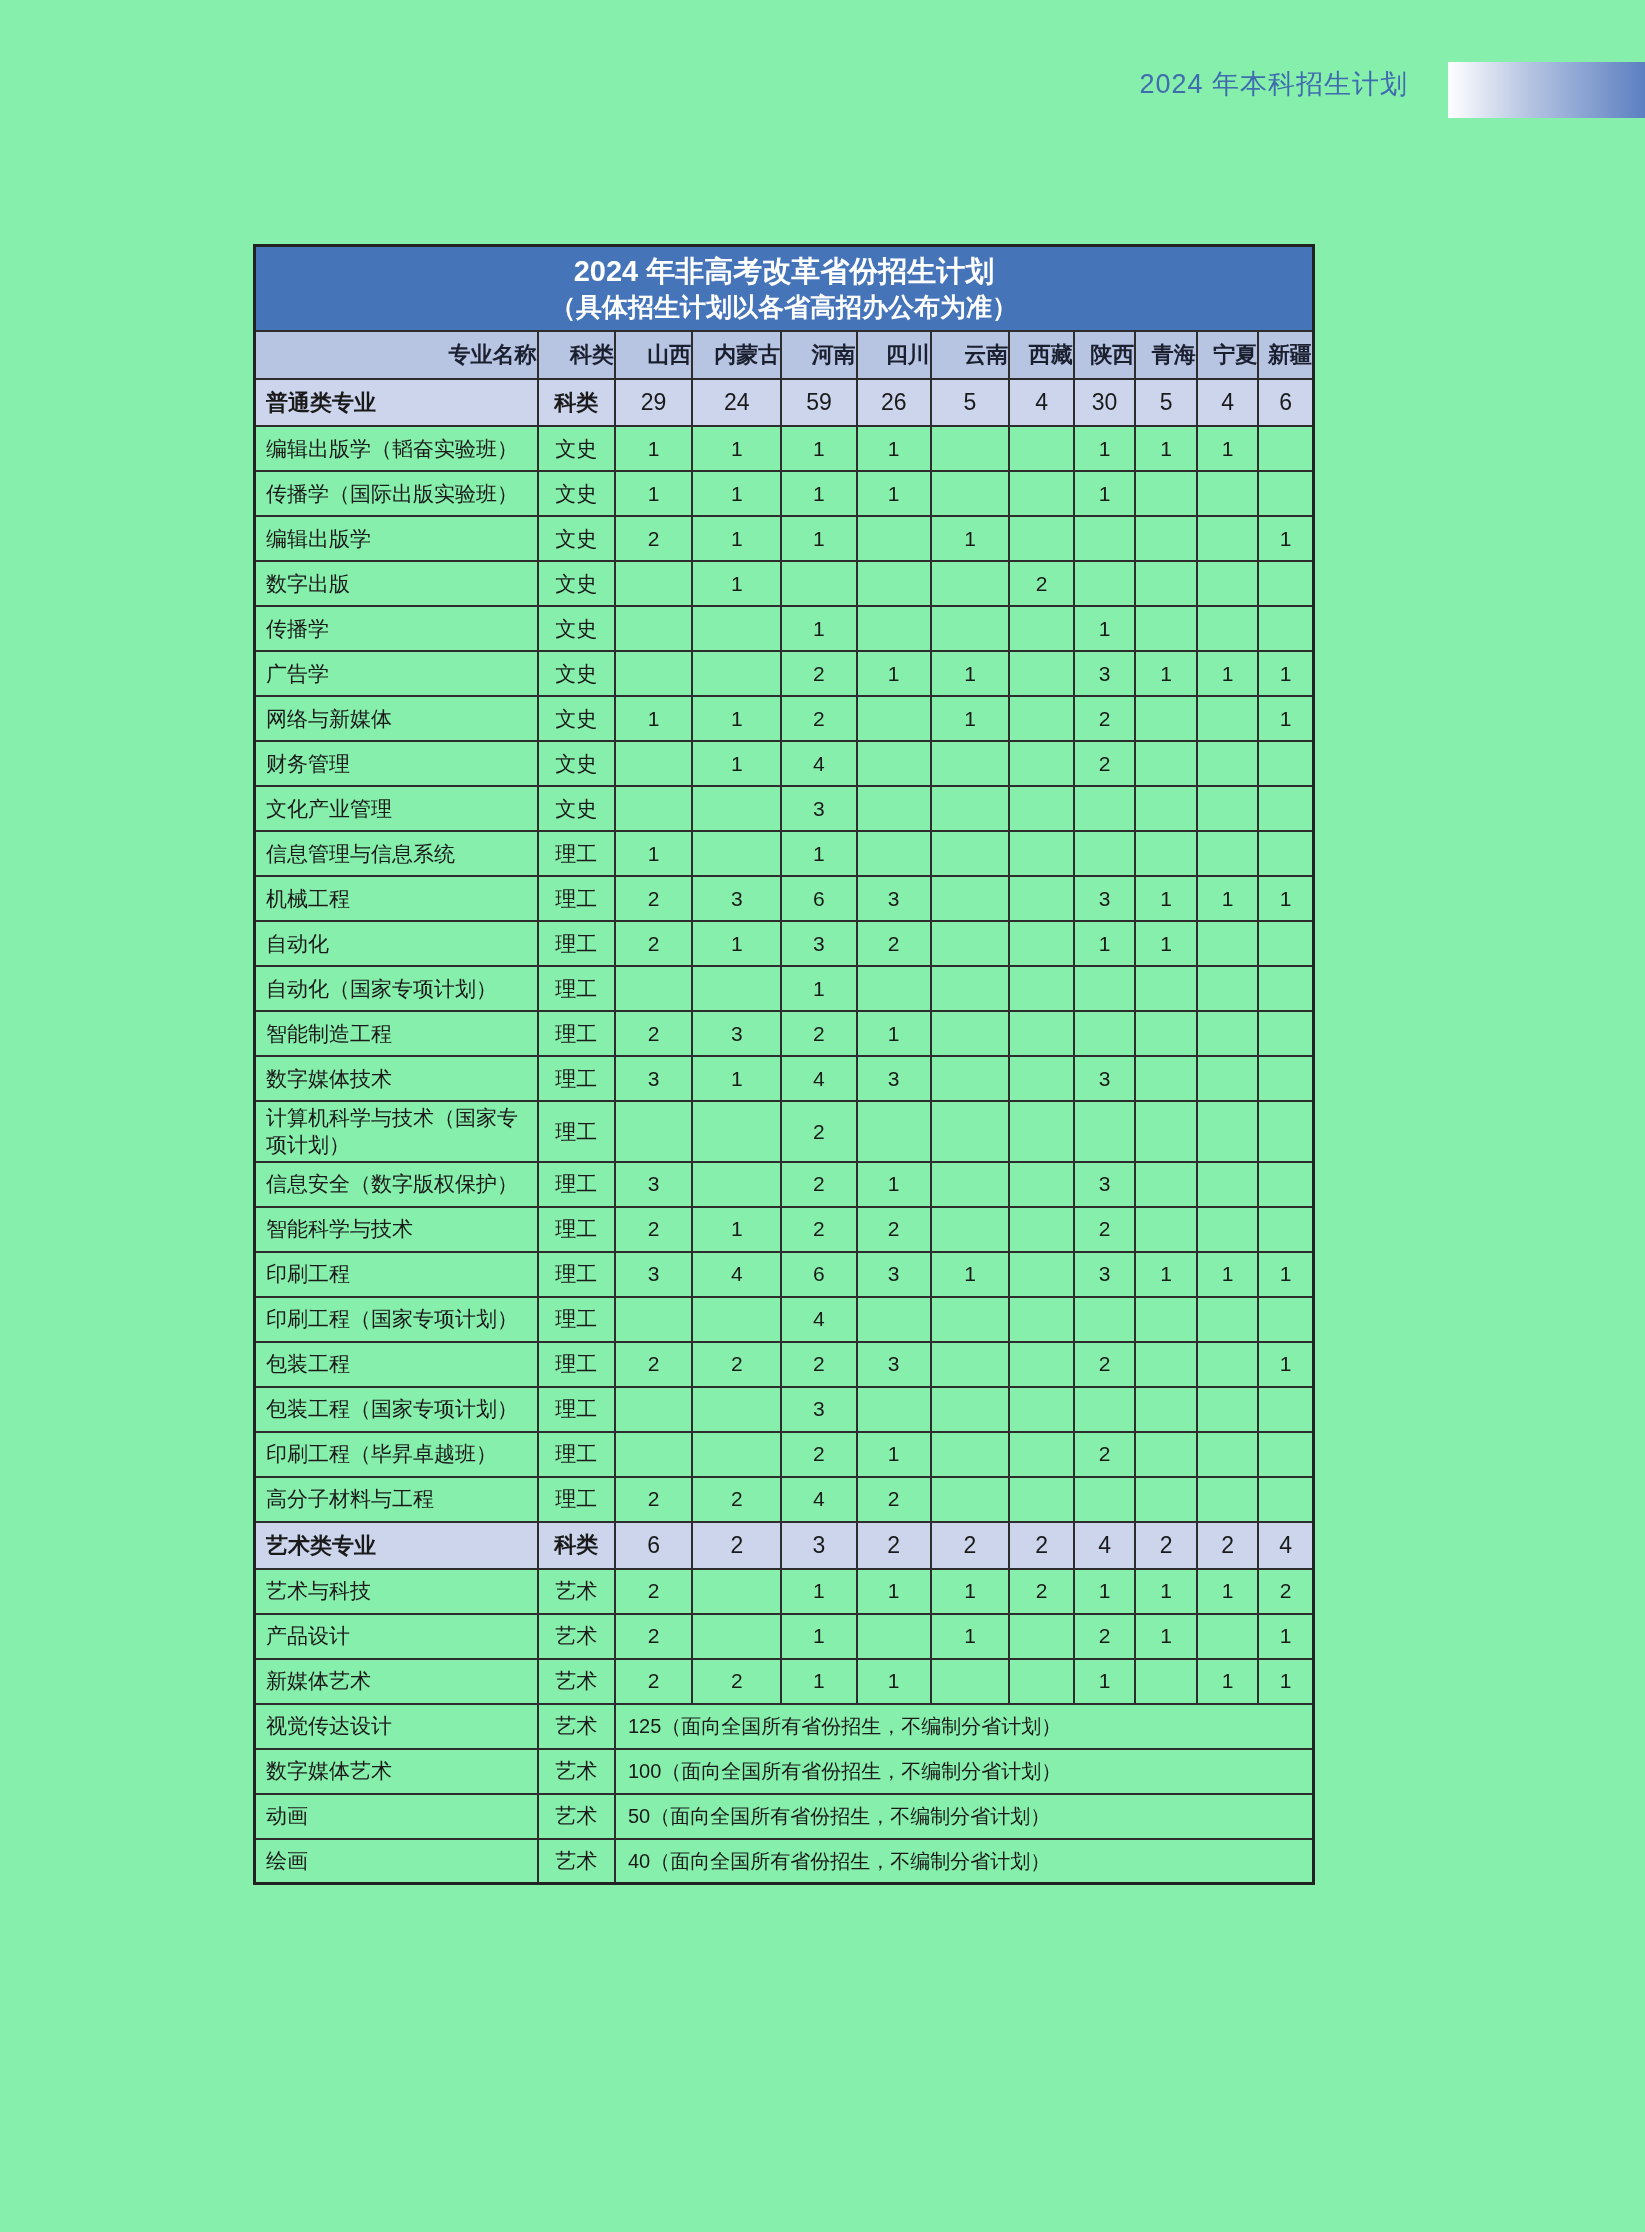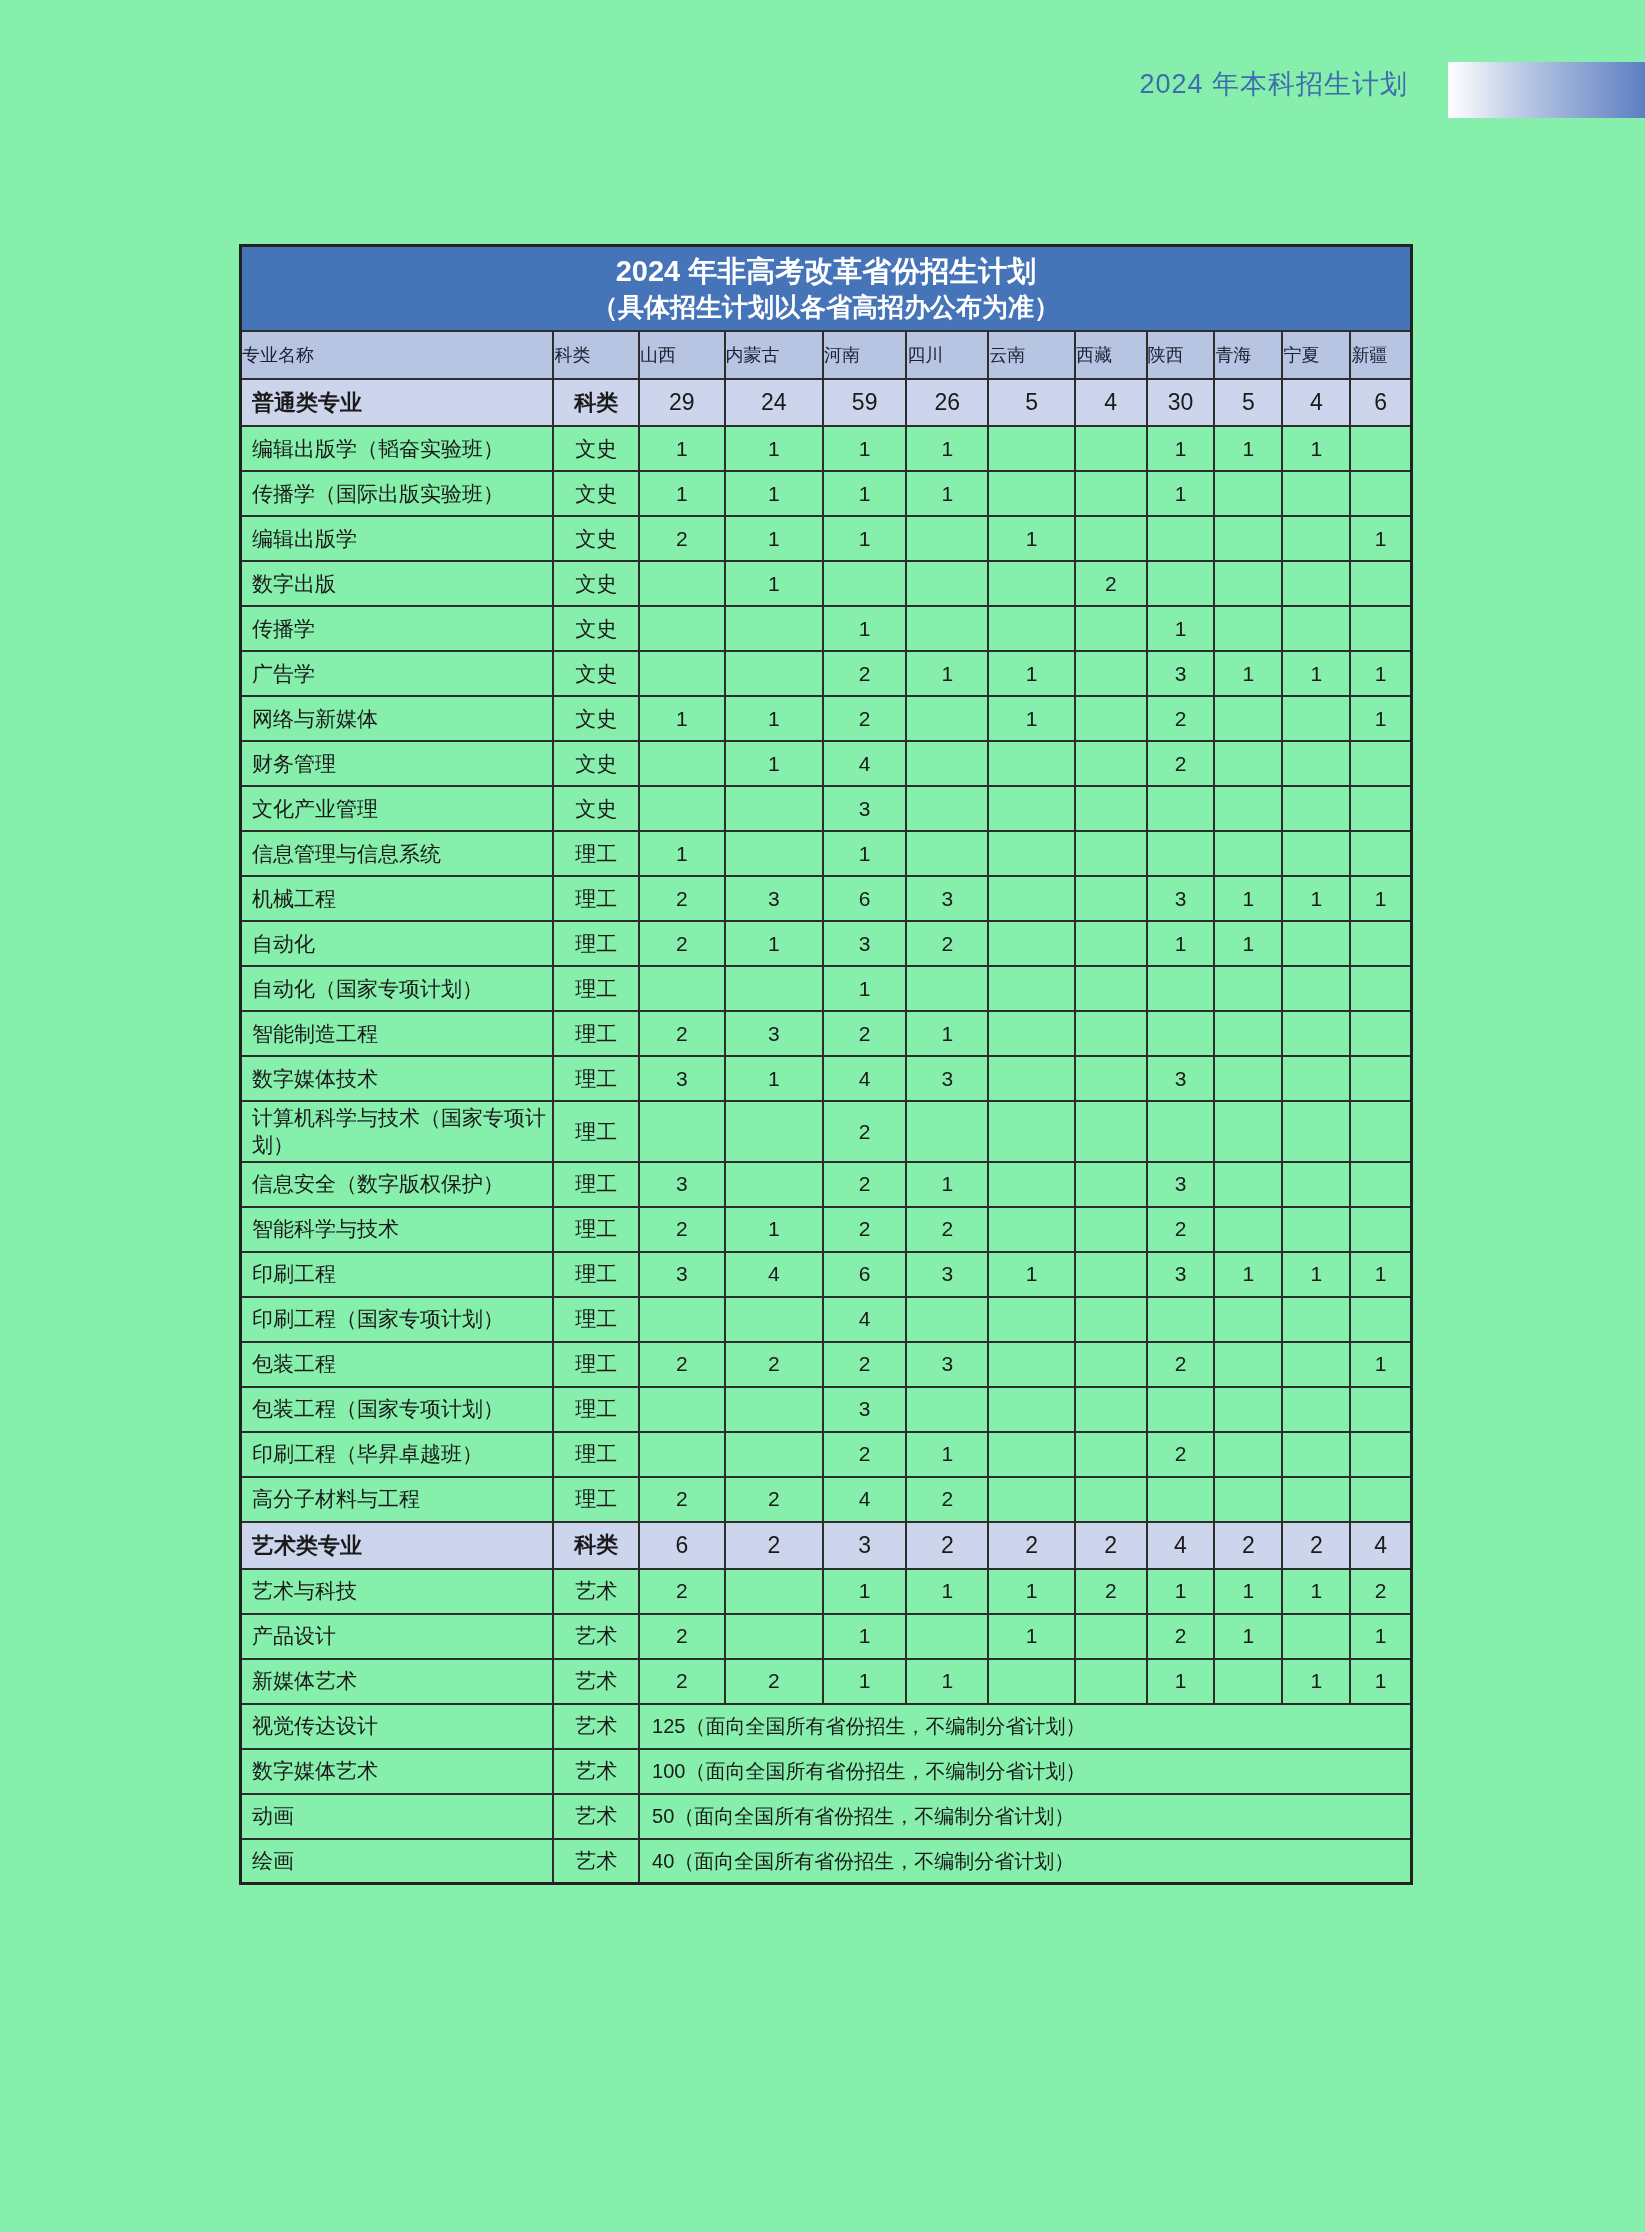--- a/index.html
+++ b/index.html
@@ -20,38 +20,38 @@
   .top-title{
     position:absolute;top:66px;right:238px;
     font-size:27px;letter-spacing:1px;color:var(--accent-text);
     white-space:nowrap;
   }
   .accent-bar{
     position:absolute;top:62px;left:1448px;width:198px;height:56px;
     background:linear-gradient(to right,#ffffff 0%,#b7c5e2 40%,#5b7fc1 100%);
   }
   table.plan{
-    position:absolute;left:239px;top:244px;width:1174px;
+    position:absolute;left:253px;top:244px;width:1062px;
     border-collapse:collapse;table-layout:fixed;
     border:3px solid #222222;
   }
   table.plan th,table.plan td{
     border:2px solid var(--border);
     vertical-align:middle;
     overflow:hidden;
   }
   tr.title-row th{
     background:var(--title-bg);color:#ffffff;height:84px;
     text-align:center;padding:6px 0;
   }
   .title-line1{font-size:29px;font-weight:bold;line-height:1.3;}
   .title-line2{font-size:26px;font-weight:bold;line-height:1.3;}
   tr.head-row th{
     background:var(--head-bg);height:48px;
-    font-size:18px;font-weight:normal;color:#1b2030;text-align:left;
+    font-size:22px;font-weight:bold;color:#1b2030;text-align:right;
   }
   tr.section-row td{background:var(--section-bg);height:47px;}
   td.major{
     text-align:left;padding:3px 6px 3px 10px;font-size:21px;height:45px;
     line-height:1.25;
   }
   td.cat{text-align:center;font-size:21px;}
   td.val{text-align:center;font-size:21px;}
   td.sec-label{font-weight:bold;font-size:22px;}
   td.sec-cat{font-weight:bold;font-size:22px;text-align:center;}

